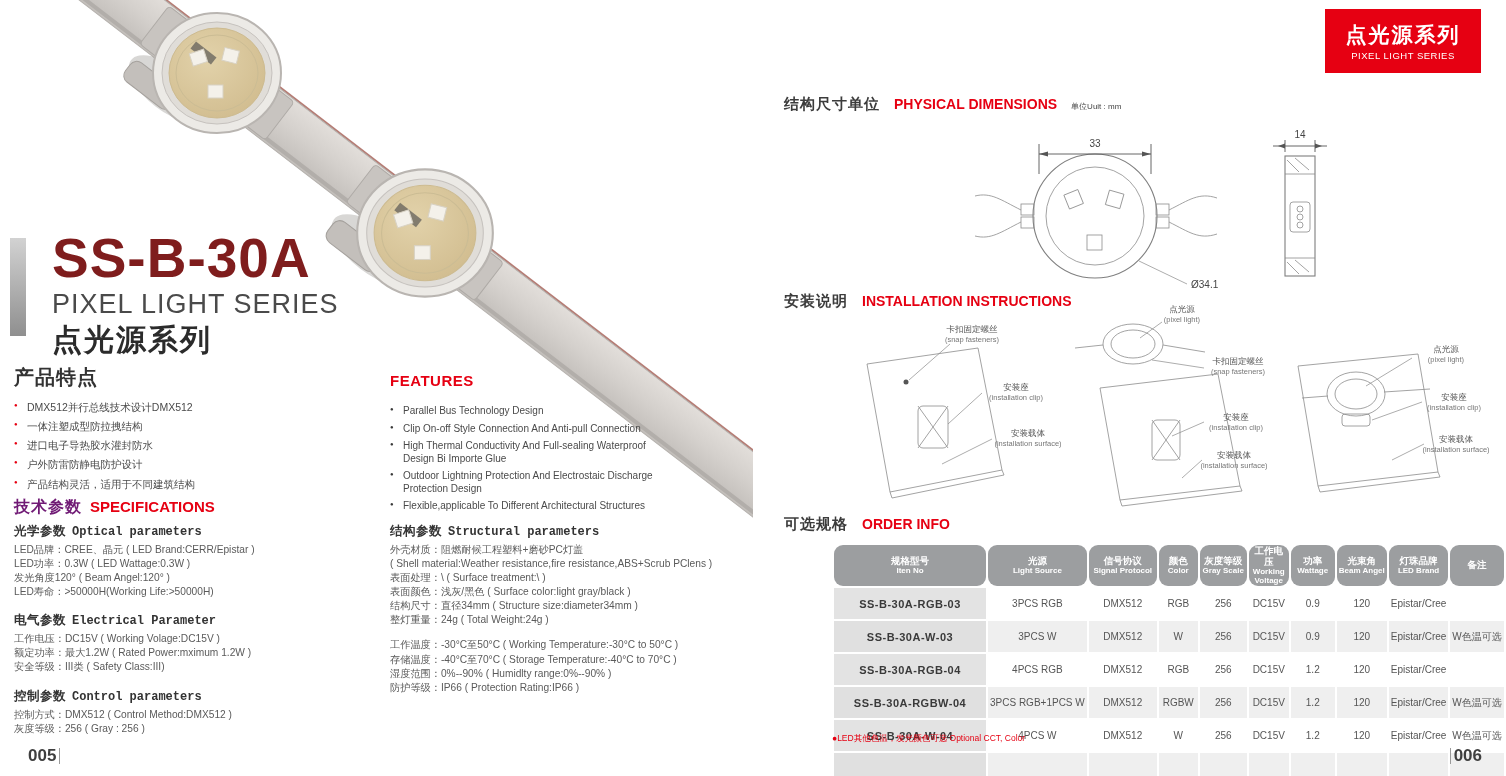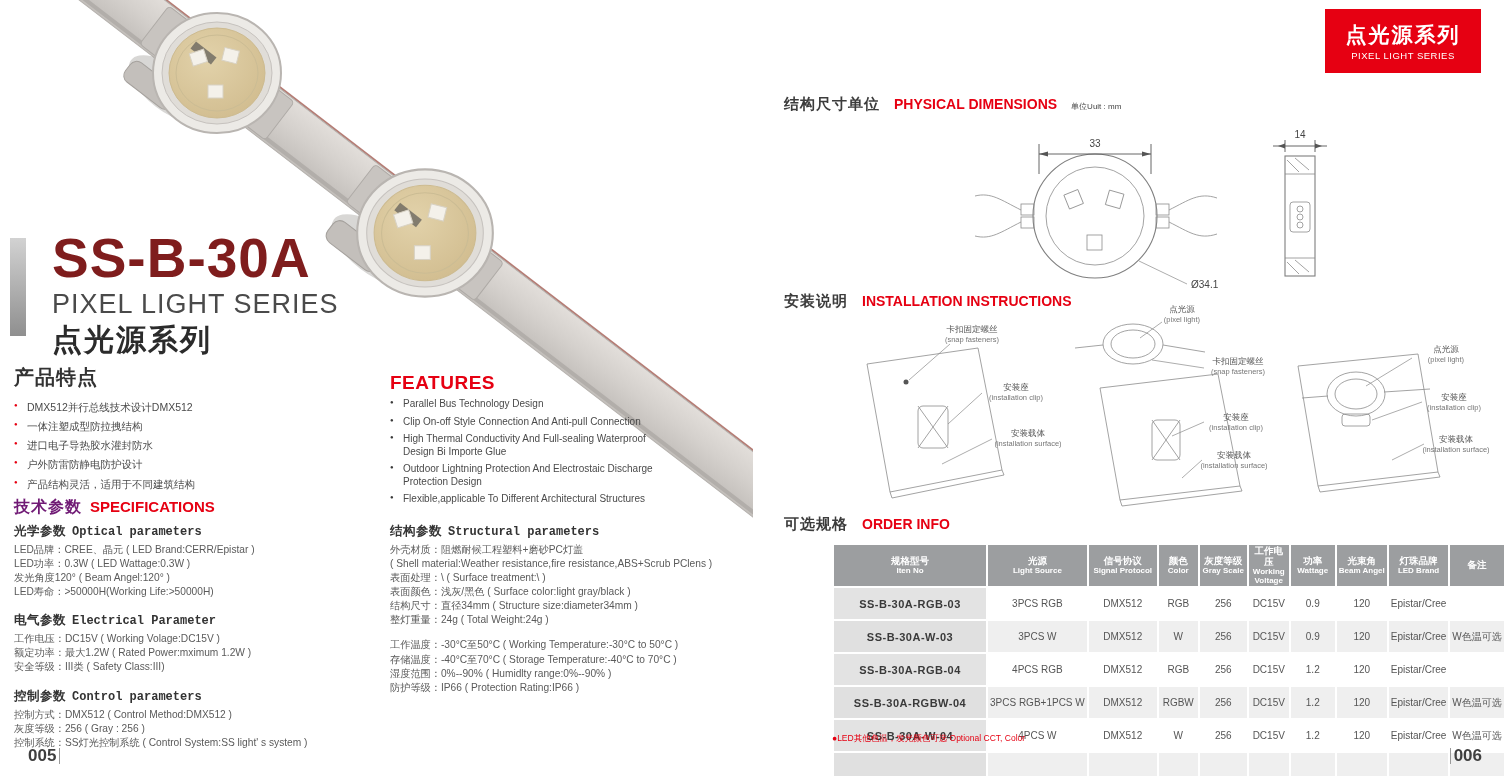--- a/index.html
+++ b/index.html
@@ -13,21 +13,21 @@
   #accent-bar { left:10px; top:238px; width:16px; height:98px;
     background:linear-gradient(180deg,#d2d2d2,#8f8f8f); z-index:2; }
   #title-block { left:52px; top:228px; z-index:2; }
   .model-title { font-size:55px; font-weight:bold; color:#7f1d1d; letter-spacing:1px; line-height:60px; }
   .series-en { font-size:27px; color:#4a4a4a; letter-spacing:1px; line-height:33px; }
   .series-cn { font-size:30px; font-weight:bold; color:#2b2b2b; line-height:38px; letter-spacing:2px; }
 
   #features-cn { left:14px; top:364px; width:360px; z-index:2; }
   #features-cn h3 { font-size:20px; font-weight:bold; color:#333; margin-bottom:10px; letter-spacing:1px; }
   #features-en { left:390px; top:372px; width:280px; z-index:2; }
-  #features-en h3 { font-size:19px; font-weight:bold; color:#e60012; margin-bottom:4px; letter-spacing:.5px; }
+  #features-en h3 { font-size:15px; font-weight:bold; color:#e60012; margin-bottom:16px; letter-spacing:.5px; }
   ul.blist { list-style:none; }
   ul.blist li { position:relative; padding-left:13px; font-size:10px; color:#4a4a4a; margin-bottom:5px; line-height:1.25; }
   ul.blist li::before { content:"●"; position:absolute; left:0; top:1px; font-size:6px; }
   #features-cn ul.blist li { font-size:10.5px; margin-bottom:6px; }
   #features-cn ul.blist li::before { color:#e60012; }
   #features-en ul.blist li::before { color:#3a3a3a; }
 
   #spec-title { left:14px; top:497px; z-index:2; }
   #spec-title .cn { font-size:16px; font-weight:bold; color:#701a75; letter-spacing:1px; }
   #spec-title .en { font-size:15px; font-weight:bold; color:#e60012; margin-left:8px; }
@@ -66,21 +66,21 @@
   .thin { stroke:#8c8c8c; fill:none; stroke-width:.8; }
   .dimline { stroke:#555; stroke-width:.9; fill:none; }
   .dimtxt { font-size:10px; fill:#444; }
   .arrow { fill:#555; stroke:none; }
   .lbl-cn { font-size:8.5px; fill:#555; }
   .lbl-en { font-size:7.5px; fill:#777; }
   .leader { stroke:#8a8a8a; stroke-width:.7; fill:none; }
 
   #order-table { left:832px; top:543px; z-index:2; border-collapse:separate; border-spacing:2px; table-layout:fixed; }
   #order-table th { background:#9c9ea0; color:#fff; font-weight:bold; height:36px;
-    text-align:center; vertical-align:middle; padding:1px 2px; }
+    text-align:center; vertical-align:middle; padding:1px 2px;border-radius:9px; }
   #order-table .th-cn { font-size:9.5px; line-height:1.15; }
   #order-table .th-en { font-size:8px; font-weight:bold; line-height:1.1; }
   #order-table td { background:#fff; height:31px; text-align:center; vertical-align:middle;
     font-size:10px; color:#555; padding:0 2px; overflow:hidden; white-space:nowrap; }
   #order-table td.model-cell { background:#e3e3e3; font-weight:bold; font-size:11px; color:#3a3a3a; letter-spacing:.5px; }
   #order-table tr.alt td { background:#efefef; }
   #order-table tr.alt td.model-cell { background:#e0e0e0; }
   #order-note { left:832px; top:733px; z-index:2; font-size:8.5px; color:#e60012; }
 </style>
 </head>
@@ -185,21 +185,20 @@
       <div class="spec-group">
         <div class="spec-group-title"><span class="g-cn">电气参数</span><span class="g-en">Electrical Parameter</span></div>
         <div class="spec-line">工作电压：DC15V ( Working Volage:DC15V )</div>
         <div class="spec-line">额定功率：最大1.2W ( Rated Power:mximum 1.2W )</div>
         <div class="spec-line">安全等级：III类 ( Safety Class:III)</div>
       </div>
       <div class="spec-group">
         <div class="spec-group-title"><span class="g-cn">控制参数</span><span class="g-en">Control parameters</span></div>
         <div class="spec-line">控制方式：DMX512 ( Control Method:DMX512 )</div>
         <div class="spec-line">灰度等级：256 ( Gray : 256 )</div>
-        <div class="spec-line">控制系统：SS灯光控制系统 ( Control System:SS light' s system )</div>
       </div>
     </div>
   <div id="spec-right" class="abs spec-col">
       <div class="spec-group">
         <div class="spec-group-title"><span class="g-cn">结构参数</span><span class="g-en">Structural parameters</span></div>
         <div class="spec-line">外壳材质：阻燃耐候工程塑料+磨砂PC灯盖</div>
         <div class="spec-line">( Shell material:Weather resistance,fire resistance,ABS+Scrub PClens )</div>
         <div class="spec-line">表面处理：\ ( Surface treatment:\ )</div>
         <div class="spec-line">表面颜色：浅灰/黑色 ( Surface color:light gray/black )</div>
         <div class="spec-line">结构尺寸：直径34mm ( Structure size:diameter34mm )</div>

